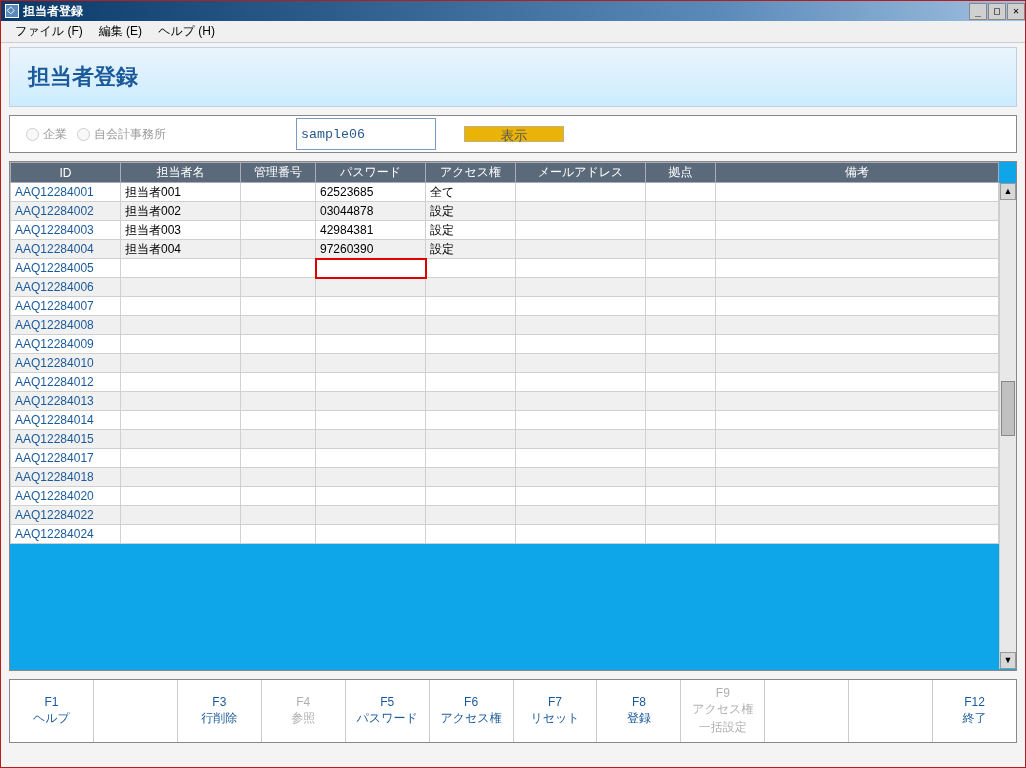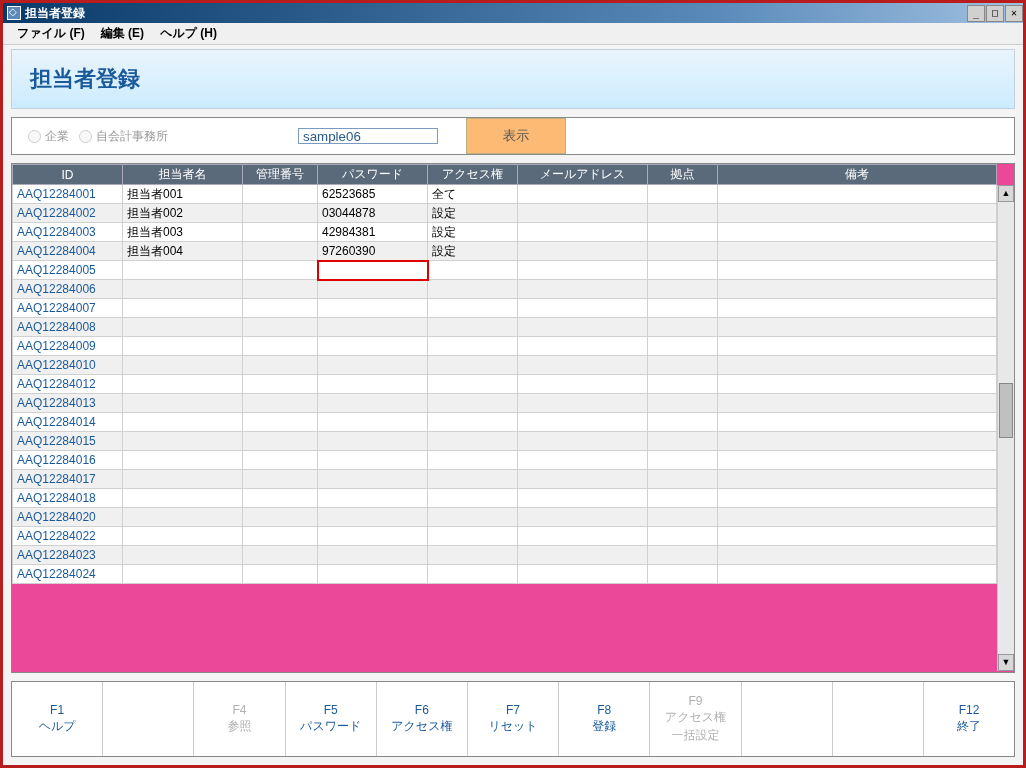--- a/index.html
+++ b/index.html
@@ -1,58 +1,58 @@
 <!DOCTYPE html>
 <html><head>
 <meta charset="utf-8">
 <style>
 * { box-sizing: border-box; margin: 0; padding: 0; }
 body { font-family: "MS Gothic", "Meiryo", sans-serif; font-size: 12px; background: #ece9d8; width: 1026px; height: 768px; overflow: hidden; position: relative; }
 
-.window { width: 1026px; height: 768px; border: 3px solid #b91c1c; display: flex; flex-direction: column; }
+.window { width: 1026px; height: 768px; border: 1px solid #b91c1c; display: flex; flex-direction: column; }
 
 .titlebar { height: 20px; background: linear-gradient(to right, #0a3a6a 0%, #2a5a8a 30%, #5a8aba 70%, #a0c0e0 100%); display: flex; align-items: center; justify-content: space-between; padding-left: 4px; }
 .titlebar-left { display: flex; align-items: center; gap: 4px; }
 .title-icon { width: 14px; height: 14px; background: #5a8aba; border: 1px solid #fff; position: relative; }
 .title-icon::after { content: "◇"; color: #fff; font-size: 10px; position: absolute; top: -1px; left: 1px; }
 .titlebar-text { color: #fff; font-weight: bold; font-size: 12px; }
 .winctrl { display: flex; }
 .winctrl button { width: 18px; height: 17px; background: #d0d0d0; border: 1px solid #888; margin-left: 1px; font-size: 10px; font-family: monospace; line-height: 1; display: flex; align-items: center; justify-content: center; }
 
 .menubar { height: 22px; background: #f0f0f0; display: flex; align-items: center; padding-left: 6px; border-bottom: 1px solid #ccc; }
-.menubar .m { padding: 3px 8px; cursor: default; font-weight: bold; }
+.menubar .m { padding: 3px 8px; cursor: default; }
 
 .client { flex: 1; background: #f4f4f4; padding: 0 8px; display: flex; flex-direction: column; position: relative; }
 
 .page-title-band { margin-top: 4px; height: 60px; background: linear-gradient(to bottom, #eaf4fc 0%, #ccecff 100%); border: 1px solid #c0d0e0; display: flex; align-items: center; padding-left: 18px; }
 .page-title-band h1 { color: #1a5a9a; font-size: 22px; font-weight: bold; }
 
 .filter-panel { margin-top: 8px; height: 38px; border: 1px solid #888; background: #fff; display: flex; align-items: center; padding-left: 16px; gap: 10px; }
 .radio { display: inline-flex; align-items: center; gap: 4px; color: #9a9a9a; }
 .radio input { accent-color: #9a9a9a; }
 .filter-spacer { width: 110px; }
-.sample-input { width: 140px; height: 16px; border: 1px solid #7a9ac0; padding: 2px 4px; color: #2a5a8a; }
-.show-btn { margin-left: 18px; width: 100px; height: 36px; background: #fdba74; border: 1px solid #c0b080; color: #555; }
-
-.grid-wrap { margin-top: 8px; flex: 1; border: 1px solid #888; background: #ec4899; position: relative; overflow: hidden; display: flex; }
+.sample-input { width: 140px; height: 32px; border: 1px solid #7a9ac0; padding: 2px 4px; color: #2a5a8a; font-family: Liberation Mono, monospace; }
+.show-btn { margin-left: 18px; width: 100px; height: 16px; background: #eab308; border: 1px solid #c0b080; color: #555; }
+
+.grid-wrap { margin-top: 8px; flex: 1; border: 1px solid #888; background: #0ea5e9; position: relative; overflow: hidden; display: flex; }
 .grid-scroll { flex: 1; overflow: hidden; }
 table { border-collapse: collapse; width: 100%; table-layout: fixed; }
 th { background: #5a6a7a; color: #fff; font-weight: normal; height: 20px; border: 1px solid #aab; font-size: 12px; text-align: center; }
 td { height: 19px; border: 1px solid #d0d0d0; padding: 0 4px; font-size: 12px; overflow: hidden; white-space: nowrap; }
 td.idcell { color: #1a5a9a; }
 tr:nth-child(even) td { background: #f0f0f0; }
 tr:nth-child(odd) td { background: #fff; }
 .red-cell { outline: 2px solid #e00000; outline-offset: -1px; background: #fff !important; }
 
 .vscroll { width: 17px; background: #e8e8e8; border-left: 1px solid #ccc; display: flex; flex-direction: column; margin-top: 21px; margin-bottom: 1px; }
 .vscroll button { height: 17px; background: #d8d8d8; border: 1px solid #999; font-size: 9px; line-height: 1; }
 .vscroll .track { flex: 1; position: relative; }
 .vscroll .thumb { position: absolute; top: 40%; left: 1px; right: 1px; height: 55px; background: #c0c0c0; border: 1px solid #888; }
 
-.fbar { height: 76px; border: 1px solid #888; background: #fff; margin-top: 8px; margin-bottom: 8px; display: flex; }
+.fbar { height: 64px; border: 1px solid #888; background: #fff; margin-top: 8px; margin-bottom: 24px; display: flex; }
 .fbtn { flex: 1; border-right: 1px solid #ccc; display: flex; flex-direction: column; align-items: center; justify-content: center; gap: 1px; color: #1a5a9a; cursor: default; }
 .fbtn:last-child { border-right: none; }
 .fbtn.disabled { color: #b0b0b0; }
 .fbtn.blank { cursor: default; }
 .fkey { font-size: 12px; }
 .flabel { font-size: 12px; }
 </style>
 </head>
 <body>
 
@@ -256,30 +256,20 @@
                 <td class="idcell">AAQ12284015</td>
                 <td></td>
                 <td></td>
                 <td></td>
                 <td></td>
                 <td></td>
                 <td></td>
                 <td></td>
               </tr>
               <tr>
-                <td class="idcell">AAQ12284016</td>
-                <td></td>
-                <td></td>
-                <td></td>
-                <td></td>
-                <td></td>
-                <td></td>
-                <td></td>
-              </tr>
-              <tr>
                 <td class="idcell">AAQ12284017</td>
                 <td></td>
                 <td></td>
                 <td></td>
                 <td></td>
                 <td></td>
                 <td></td>
                 <td></td>
               </tr>
               <tr>
@@ -297,30 +287,20 @@
                 <td></td>
                 <td></td>
                 <td></td>
                 <td></td>
                 <td></td>
                 <td></td>
                 <td></td>
               </tr>
               <tr>
                 <td class="idcell">AAQ12284022</td>
-                <td></td>
-                <td></td>
-                <td></td>
-                <td></td>
-                <td></td>
-                <td></td>
-                <td></td>
-              </tr>
-              <tr>
-                <td class="idcell">AAQ12284023</td>
                 <td></td>
                 <td></td>
                 <td></td>
                 <td></td>
                 <td></td>
                 <td></td>
                 <td></td>
               </tr>
               <tr>
                 <td class="idcell">AAQ12284024</td>
@@ -343,20 +323,24 @@
         <button>▼</button>
       </div>
     </div>
 
     <div class="fbar" id="fbar">
         <div class="fbtn">
           <span class="fkey">F1</span>
           <span class="flabel">ヘルプ</span>
         </div>
         <div class="fbtn disabled blank"></div>
+        <div class="fbtn">
+          <span class="fkey">F3</span>
+          <span class="flabel">行削除</span>
+        </div>
         <div class="fbtn disabled">
           <span class="fkey">F4</span>
           <span class="flabel">参照</span>
         </div>
         <div class="fbtn">
           <span class="fkey">F5</span>
           <span class="flabel">パスワード</span>
         </div>
         <div class="fbtn">
           <span class="fkey">F6</span>

